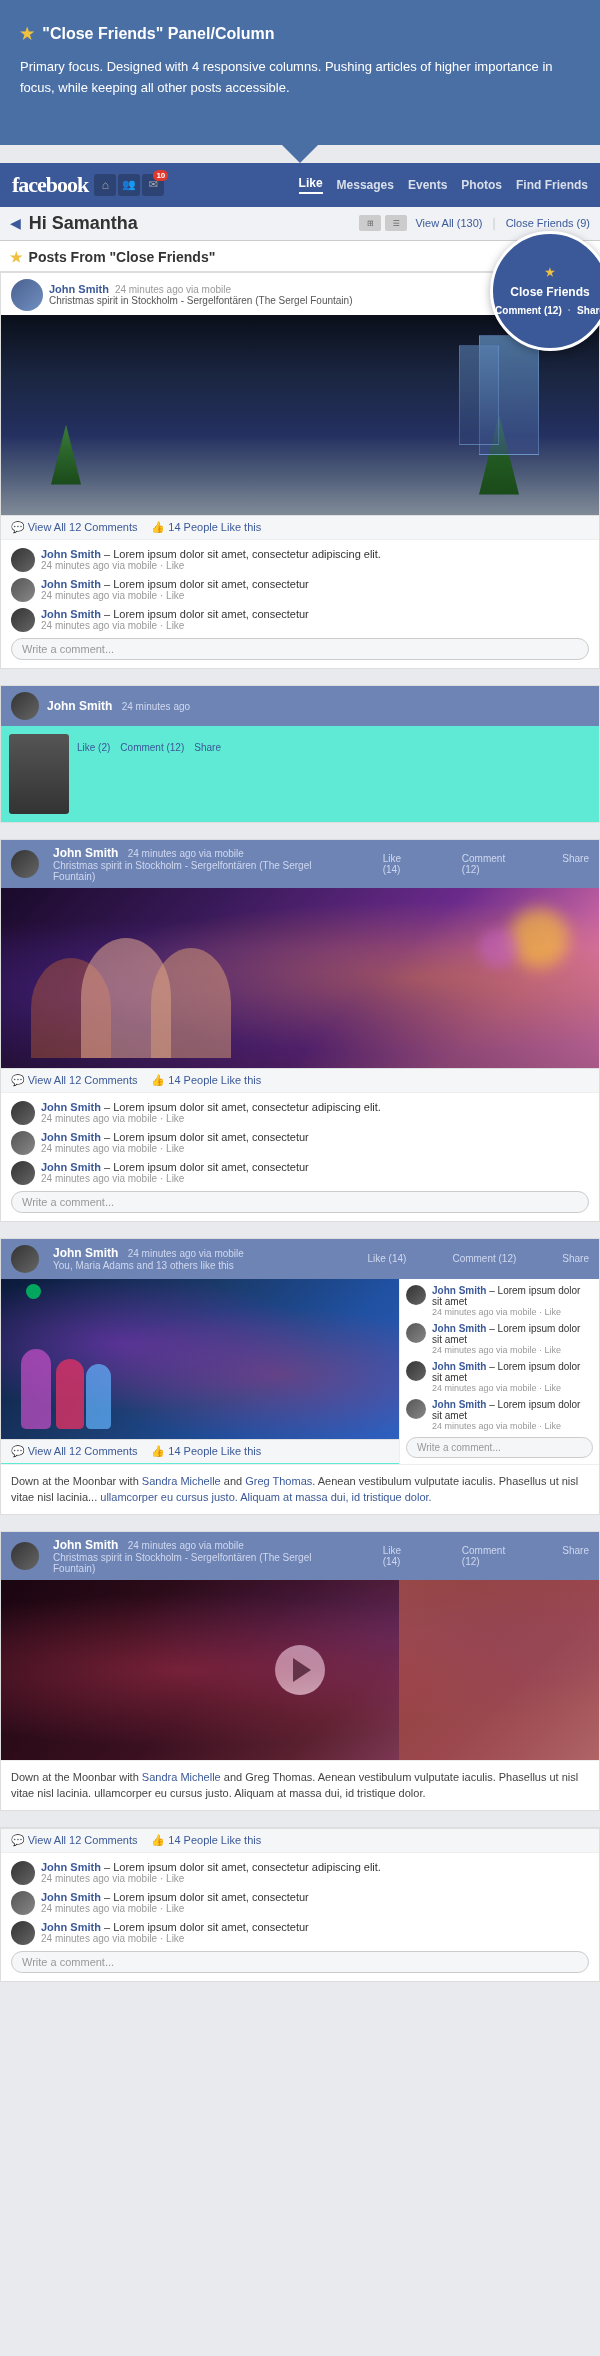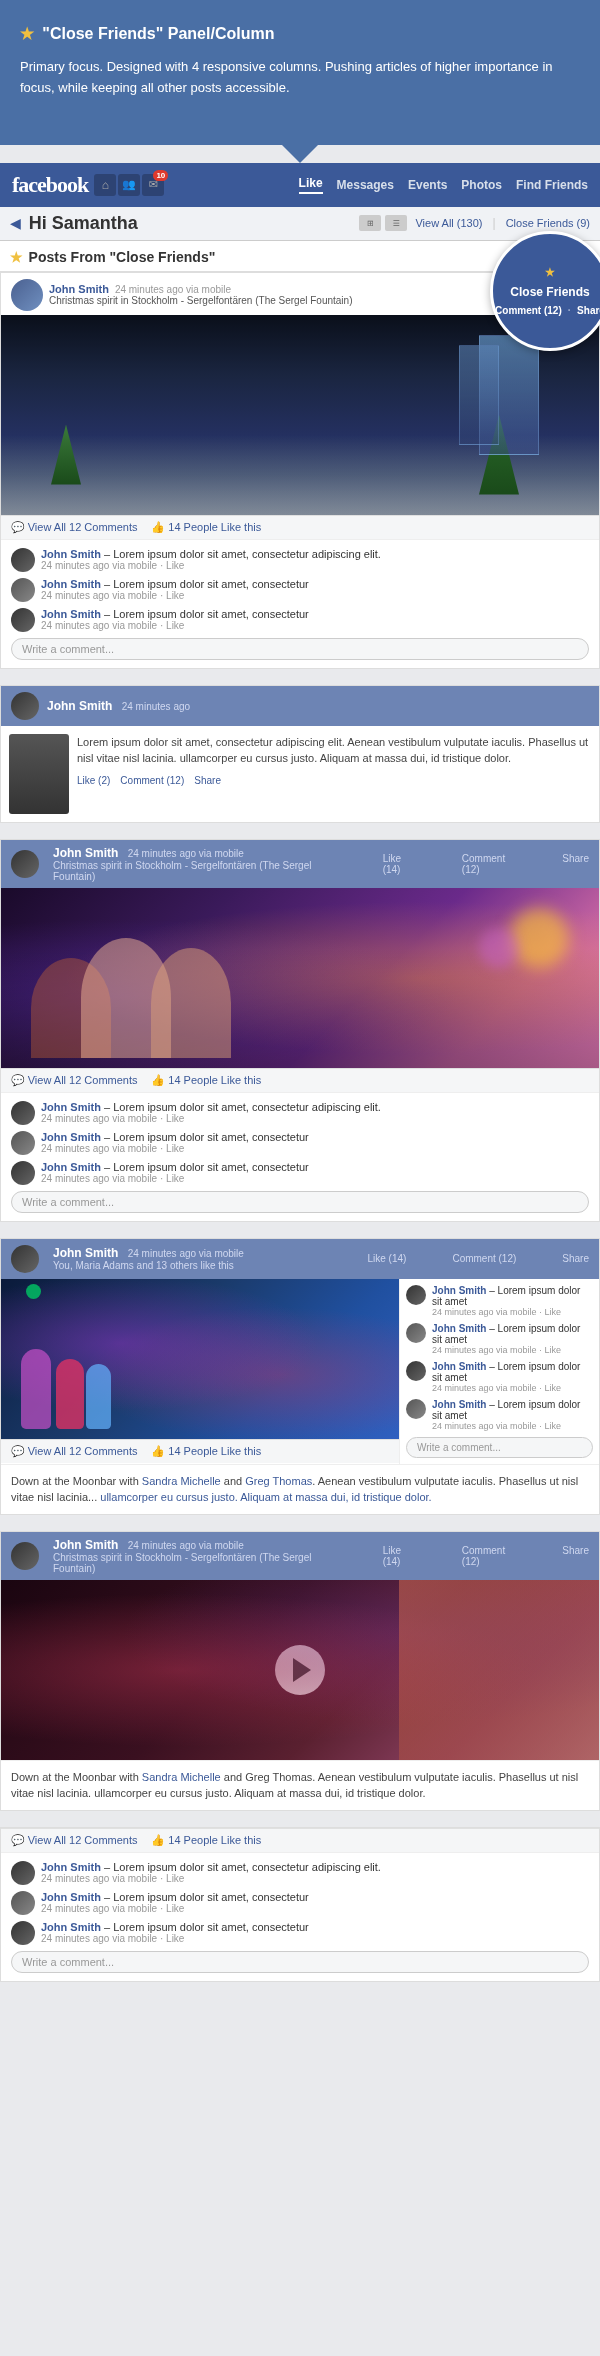--- a/index.html
+++ b/index.html
@@ -290,21 +290,21 @@
       padding: 4px 10px;
       font-size: 11px;
       color: #999;
       background: #f5f6f7;
       margin-top: 4px;
       cursor: text;
     }
 
     
     .post-card {
-      background: #ffffff;
+      background: #5eead4;
       margin-bottom: 8px;
       border: 1px solid #ddd;
     }
     .post-card-header {
       background: #6d84b4;
       padding: 6px 10px;
       display: flex;
       align-items: center;
       gap: 8px;
       color: #fff;
@@ -625,21 +625,20 @@
       <div>
         <span class="author" style="color:#fff;">John Smith</span>
         <span class="time" style="margin-left:6px;">24 minutes ago</span>
       </div>
     </div>
     <div class="post-card-body">
       <div class="body-avatar">
         <div class="body-avatar-person"></div>
       </div>
       <div>
-        <div class="body-text">Lorem ipsum dolor sit amet, consectetur adipiscing elit. Aenean vestibulum vulputate iaculis. Phasellus ut nisl vitae nisl lacinia. ullamcorper eu cursus justo. Aliquam at massa dui, id tristique dolor.</div>
         <div class="body-actions">
           <span class="post-action">Like (2)</span>
           <span class="post-action">Comment (12)</span>
           <span class="post-action">Share</span>
         </div>
       </div>
     </div>
   </div>
 
   <div class="section-divider"></div>

